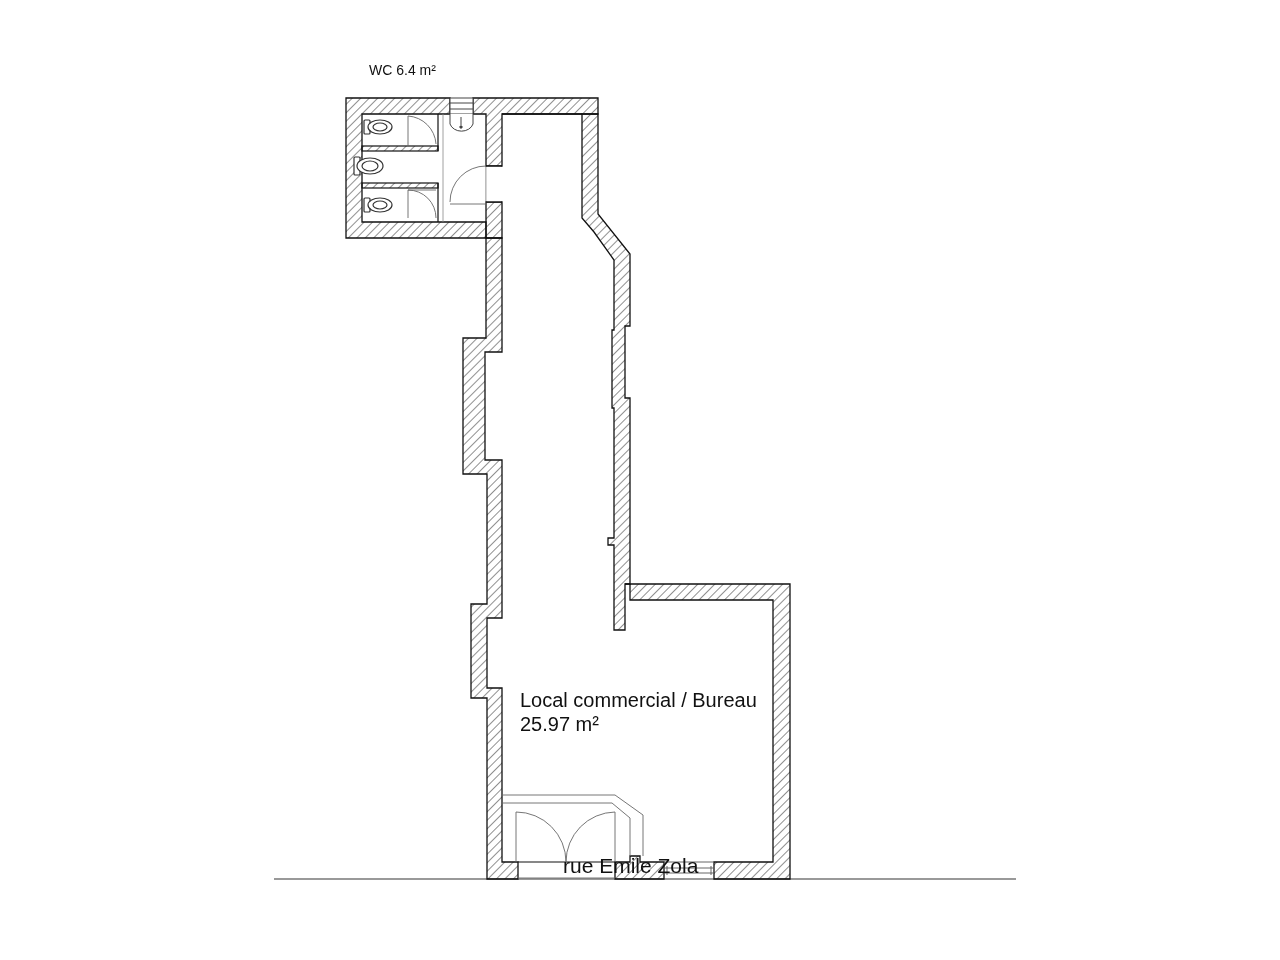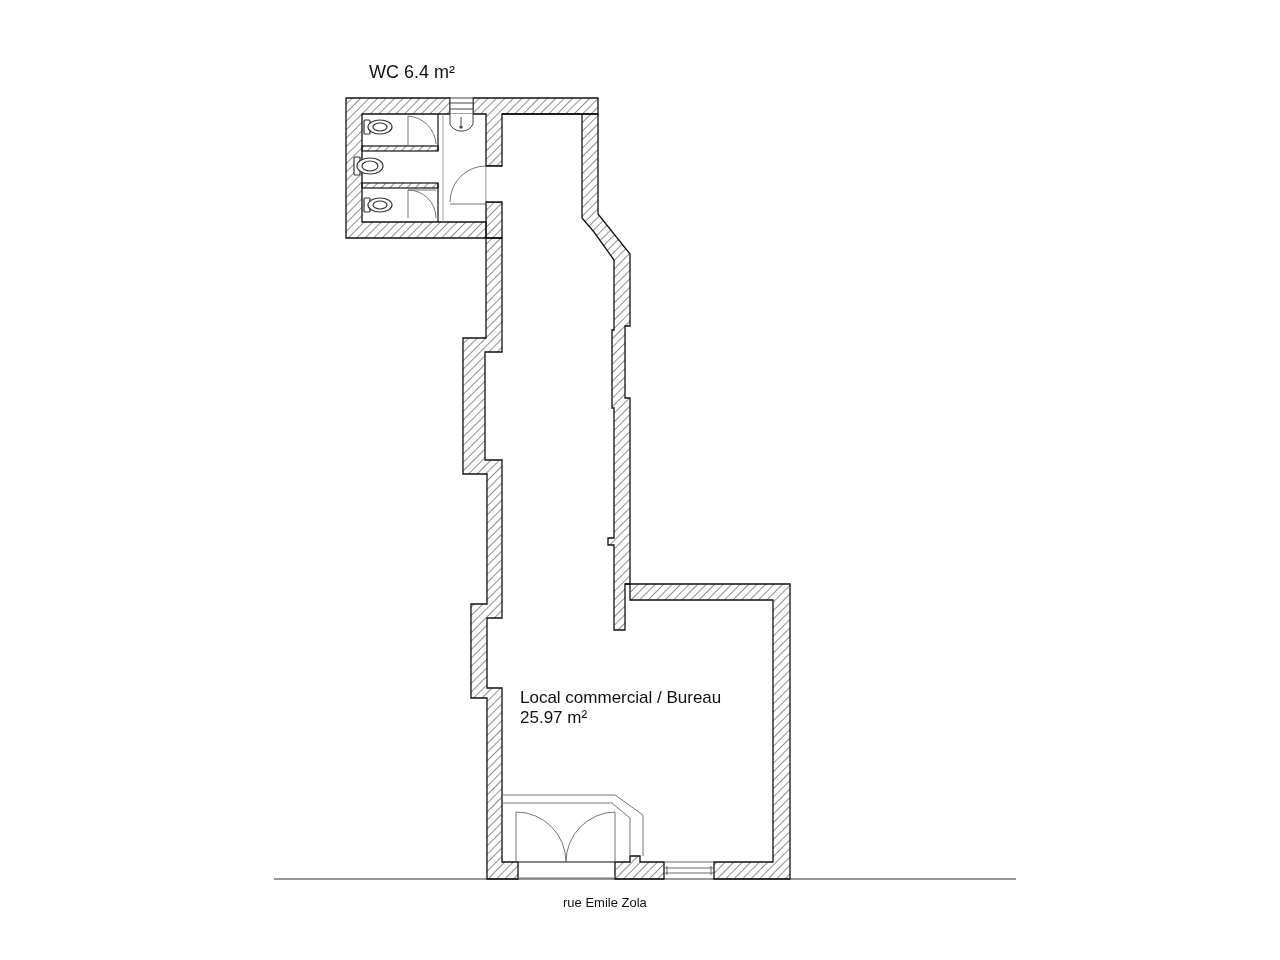--- a/index.html
+++ b/index.html
@@ -24,31 +24,31 @@
     .label {
       position: absolute;
       color: #111111;
       font-family: "Liberation Sans", sans-serif;
       white-space: nowrap;
       line-height: 1.2;
     }
     .label-wc {
       left: 369px;
       top: 62px;
-      font-size: 18px;
+      font-size: 14px;
     }
     .label-room {
       left: 520px;
       top: 688px;
-      font-size: 17px;
+      font-size: 20px;
     }
     .label-street {
       left: 563px;
-      top: 895px;
-      font-size: 13px;
+      top: 853px;
+      font-size: 21px;
     }
   </style>
 </head>
 <body>
 
 <svg id="plan" viewBox="0 0 1280 960" xmlns="http://www.w3.org/2000/svg">
   <defs>
     <pattern id="hatch" patternUnits="userSpaceOnUse" width="6" height="6" patternTransform="rotate(45)">
       <line x1="0" y1="0" x2="0" y2="6" stroke="#333" stroke-width="1.1"></line>
     </pattern>

